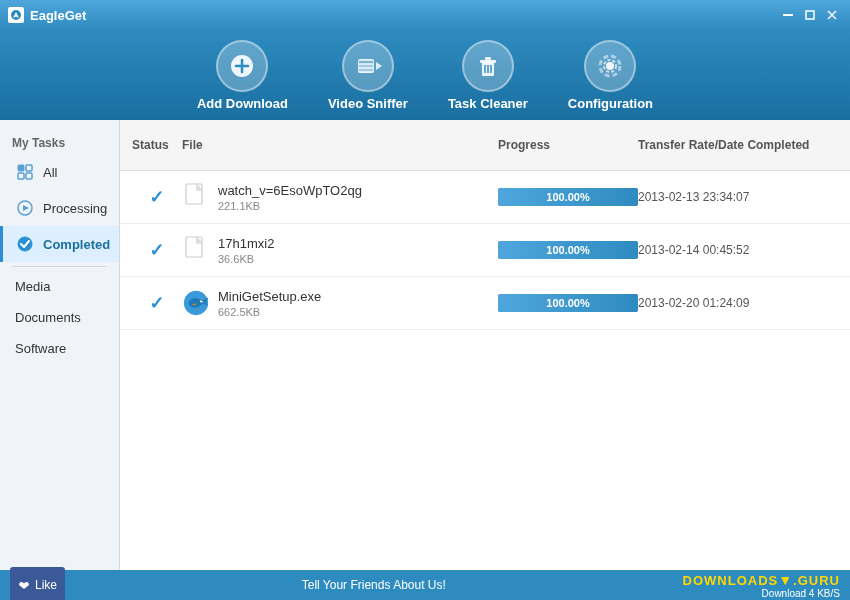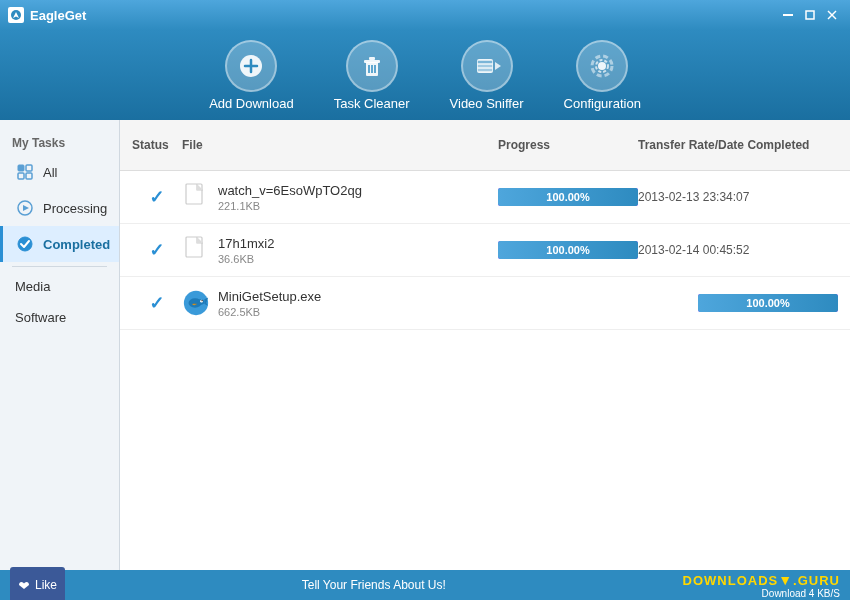--- a/index.html
+++ b/index.html
@@ -69,21 +69,21 @@
       gap: 40px;
     }
     .toolbar-item {
       display: flex;
       flex-direction: column;
       align-items: center;
       gap: 4px;
       cursor: pointer;
       color: white;
       font-size: 13px;
-      font-weight: 400;
+      font-weight: 700;
     }
     .toolbar-icon-circle {
       width: 52px;
       height: 52px;
       background: rgba(255,255,255,0.25);
       border-radius: 50%;
       display: flex;
       align-items: center;
       justify-content: center;
       border: 2px solid rgba(255,255,255,0.4);
@@ -307,42 +307,42 @@
         <line x1="14" y1="8" x2="14" y2="20" stroke="#2e8bc0" stroke-width="2.5" stroke-linecap="round"></line>
         <line x1="8" y1="14" x2="20" y2="14" stroke="#2e8bc0" stroke-width="2.5" stroke-linecap="round"></line>
       </svg>
     </div>
     <span>Add Download</span>
   </div>
 
   <div class="toolbar-item">
     <div class="toolbar-icon-circle">
       <svg class="toolbar-svg" viewBox="0 0 28 28" fill="none">
+        <rect x="4" y="7" width="16" height="14" rx="2" fill="white" opacity="0.9"></rect>
+        <rect x="5" y="9" width="14" height="2" stroke="#2e8bc0" stroke-width="0.5" fill="#2e8bc0" opacity="0.6"></rect>
+        <rect x="5" y="13" width="14" height="2" stroke="#2e8bc0" stroke-width="0.5" fill="#2e8bc0" opacity="0.4"></rect>
+        <rect x="5" y="17" width="14" height="2" stroke="#2e8bc0" stroke-width="0.5" fill="#2e8bc0" opacity="0.4"></rect>
+        <polygon points="22,10 28,14 22,18" fill="white" opacity="0.8"></polygon>
+      </svg>
+    </div>
+    <span>Video Sniffer</span>
+  </div>
+
+  <div class="toolbar-item">
+    <div class="toolbar-icon-circle">
+      <svg class="toolbar-svg" viewBox="0 0 28 28" fill="none">
         <rect x="8" y="10" width="12" height="14" rx="1" fill="white" opacity="0.9"></rect>
         <rect x="6" y="8" width="16" height="3" rx="1" fill="white" opacity="0.9"></rect>
         <rect x="11" y="5" width="6" height="3" rx="1" fill="white" opacity="0.9"></rect>
         <line x1="11" y1="13" x2="11" y2="21" stroke="#2e8bc0" stroke-width="1.5"></line>
         <line x1="14" y1="13" x2="14" y2="21" stroke="#2e8bc0" stroke-width="1.5"></line>
         <line x1="17" y1="13" x2="17" y2="21" stroke="#2e8bc0" stroke-width="1.5"></line>
       </svg>
     </div>
     <span>Task Cleaner</span>
-  </div>
-
-  <div class="toolbar-item">
-    <div class="toolbar-icon-circle">
-      <svg class="toolbar-svg" viewBox="0 0 28 28" fill="none">
-        <rect x="4" y="7" width="16" height="14" rx="2" fill="white" opacity="0.9"></rect>
-        <rect x="5" y="9" width="14" height="2" stroke="#2e8bc0" stroke-width="0.5" fill="#2e8bc0" opacity="0.6"></rect>
-        <rect x="5" y="13" width="14" height="2" stroke="#2e8bc0" stroke-width="0.5" fill="#2e8bc0" opacity="0.4"></rect>
-        <rect x="5" y="17" width="14" height="2" stroke="#2e8bc0" stroke-width="0.5" fill="#2e8bc0" opacity="0.4"></rect>
-        <polygon points="22,10 28,14 22,18" fill="white" opacity="0.8"></polygon>
-      </svg>
-    </div>
-    <span>Video Sniffer</span>
   </div>
 
   <div class="toolbar-item">
     <div class="toolbar-icon-circle">
       <svg class="toolbar-svg" viewBox="0 0 28 28" fill="none">
         <circle cx="14" cy="14" r="4" fill="white" opacity="0.9"></circle>
         <circle cx="14" cy="14" r="6" fill="none" stroke="white" stroke-width="2" opacity="0.7" stroke-dasharray="3 2"></circle>
         <circle cx="14" cy="14" r="10" fill="none" stroke="white" stroke-width="3" opacity="0.5" stroke-dasharray="5 3"></circle>
       </svg>
     </div>
@@ -386,20 +386,23 @@
       </div>
       <span>Completed</span>
     </div>
 
     <div class="sidebar-divider"></div>
 
     <div class="sidebar-item">
       <span>Media</span>
     </div>
 
+    <div class="sidebar-item">
+      <span>Documents</span>
+    </div>
 
     <div class="sidebar-item">
       <span>Software</span>
     </div>
   </div>
 
   <div class="file-area">
 
     <div class="file-header">
       <div class="col-status">Status</div>
@@ -484,20 +487,21 @@
             <span class="file-name">MiniGetSetup.exe</span>
             <span class="file-size">662.5KB</span>
           </div>
         </div>
         <div class="row-progress">
           <div class="progress-bar-container">
             <div class="progress-bar-fill" style="width:100%"></div>
             <span class="progress-text">100.00%</span>
           </div>
         </div>
+        <div class="row-transfer">2013-02-20 01:24:09</div>
       </div>
 
     </div>
   </div>
 </div>
 
 <div class="bottom-bar">
   <button class="like-btn">
     <svg width="12" height="12" viewBox="0 0 12 12">
       <path d="M6 10 L1 6 C1 3.5 3 2 5 3.5 L6 4.5 L7 3.5 C9 2 11 3.5 11 6 Z" fill="white"></path>

